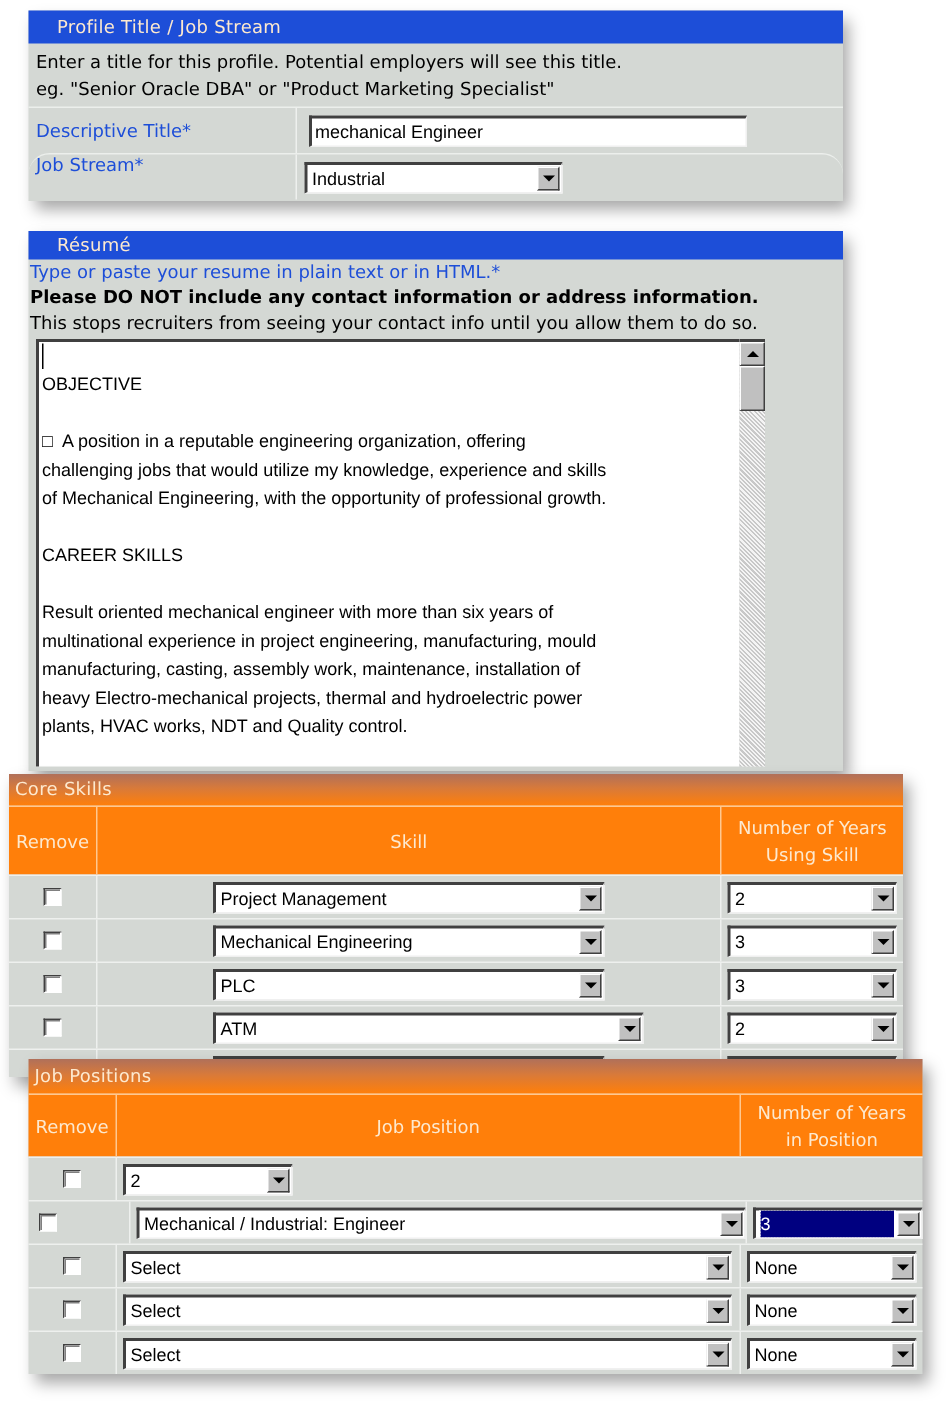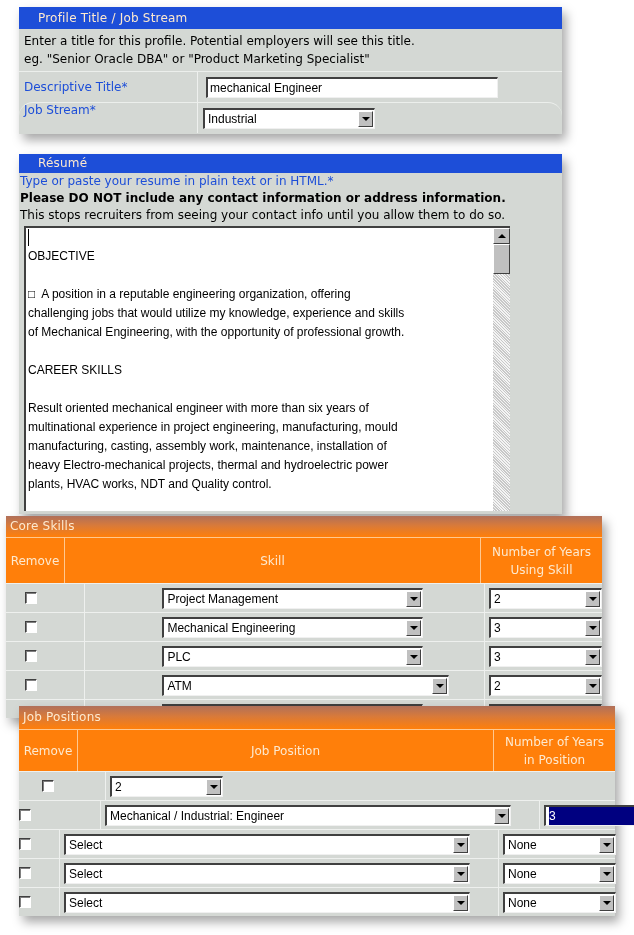--- a/index.html
+++ b/index.html
@@ -38,21 +38,21 @@
     border-left: 4px solid transparent; border-right: 4px solid transparent; border-top: 4px solid #000;
   }
   .select.highlight .val { background: #000080; color: #fff; outline: 1px dotted #fff; display: block; margin-right: 18px; }
   .checkbox {
     width: 12px; height: 12px; background: #fff;
     border-top: 1px solid #404040; border-left: 1px solid #404040; border-right: 1px solid #fff; border-bottom: 1px solid #fff;
     box-shadow: inset 1px 1px 0 #808080;
   }
   .grid-head { background: #ff7f0a; color: #fde9cf; display: flex; height: 46px; border-top: 1px solid #ffc890; }
   .grid-head > div { display: flex; align-items: center; justify-content: center; text-align: center; line-height: 18px; font-size: 12px; }
-  .grid-row { display: flex; height: 29px; border-top: 1px solid #eef0ee; gap: 28px; }
+  .grid-row { display: flex; height: 29px; border-top: 1px solid #eef0ee; }
   .grid-row > div { display: flex; align-items: center; }
   .vsep { border-left: 1px solid #eef0ee; }
   .hsep { border-left: 1px solid #ffc890; }
   .textarea {
     position: absolute; left: 5px; top: 0; width: 469px; height: 285px; background: #fff;
     border-top: 2px solid #404040; border-left: 2px solid #404040;
     font-family: "Liberation Sans", sans-serif; font-size: 12px; line-height: 19px; padding: 0 0 0 2px; overflow: hidden;
   }
   .textarea p { margin: 0; white-space: pre; }
   .caret { display: inline-block; width: 1px; height: 17px; background: #000; vertical-align: top; margin-top: 1px; }

